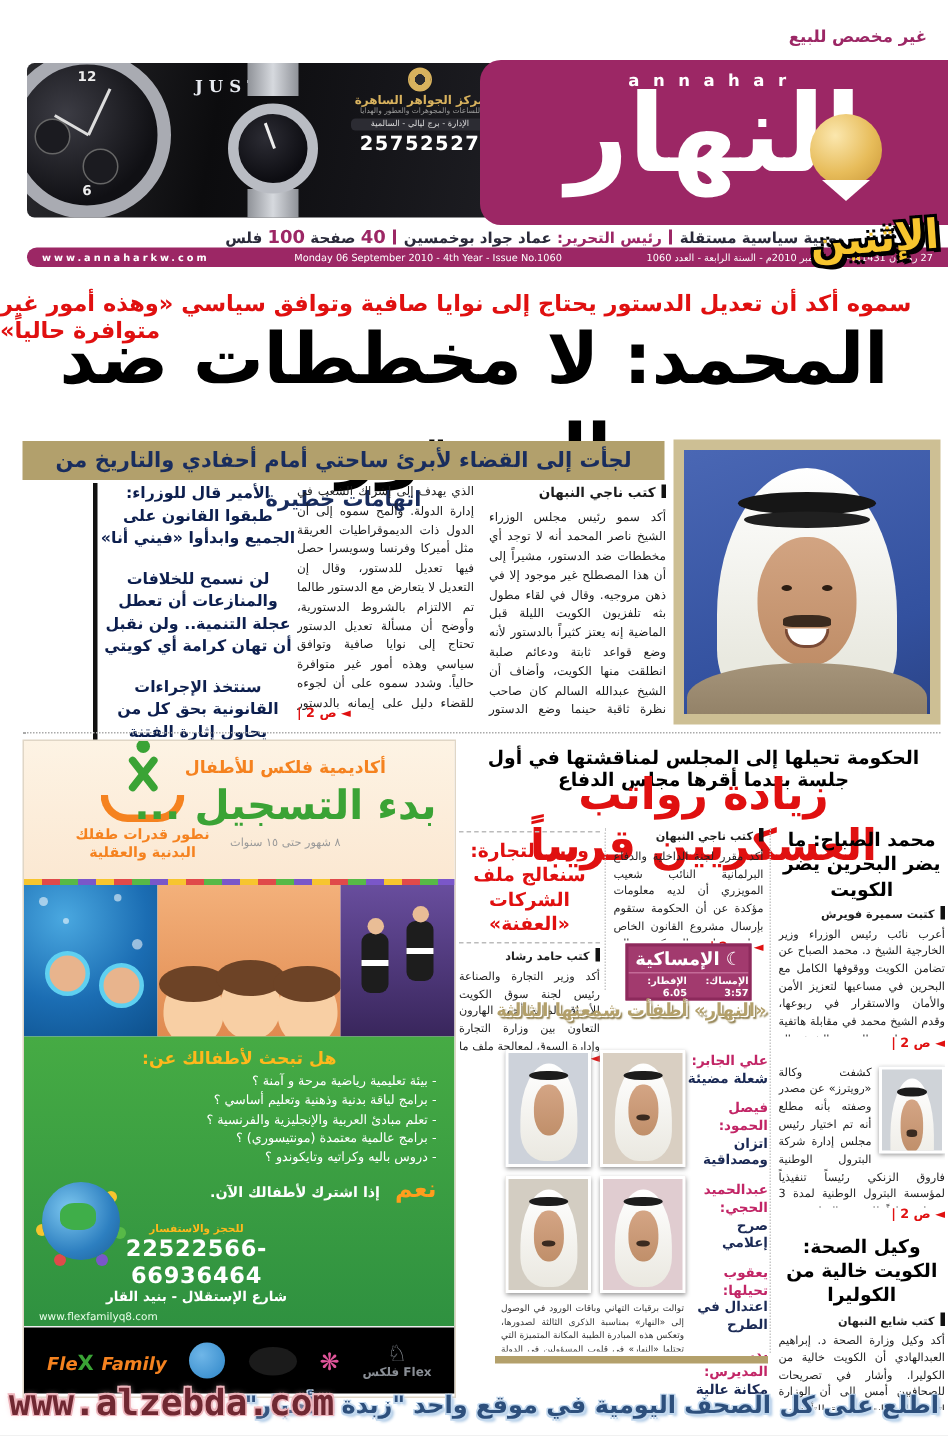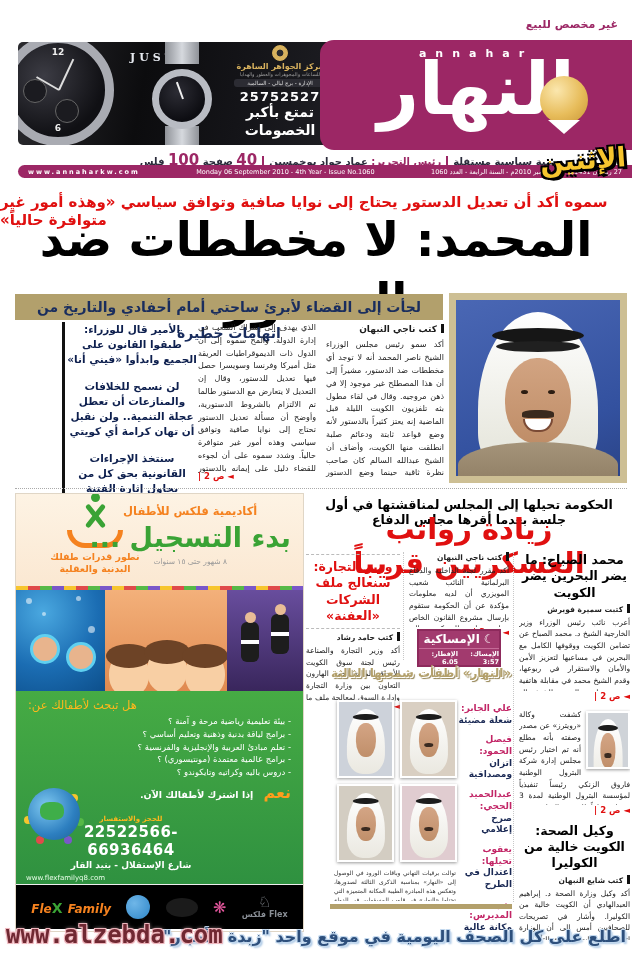--- a/index.html
+++ b/index.html
@@ -18,21 +18,21 @@
                   font-size:72px;font-weight:900;line-height:1.1;z-index:2;direction:rtl;}
   .gold-ball{position:absolute;right:44px;top:36px;width:48px;height:48px;border-radius:50%;
              background:radial-gradient(circle at 35% 30%,#fbe7ae,#e7bc5a 55%,#c79434);z-index:3;}
   .gold-book{position:absolute;right:52px;top:80px;width:0;height:0;z-index:3;
              border-left:16px solid transparent;border-right:16px solid transparent;
              border-top:14px solid #fff;}
 
   .tagline{top:151px;left:318px;width:244px;direction:rtl;text-align:center;font-size:10px;
            font-weight:bold;color:#2a2a3a;white-space:nowrap;}
   .tagline .mag{color:#9c2765;}
-  .tagline .num{color:#9c2765;font-size:15px;}
+  .tagline .num{color:#9c2765;font-size:12px;}
   .sep{display:inline-block;width:0;height:10px;border-right:2px solid #9c2765;margin:0 5px;vertical-align:-1px;}
 
   .monday{top:144px;right:4px;width:90px;text-align:center;font-size:27px;font-weight:900;
           color:#f6c52e;direction:rtl;transform:rotate(-4deg);z-index:5;
           text-shadow:-2px -2px 0 #000,2px -2px 0 #000,-2px 2px 0 #000,2px 2px 0 #000,3px 3px 0 #000;}
 
   .datebar{top:165px;left:18px;width:614px;height:13px;background:#9c2765;border-radius:7px 0 0 7px;
            color:#fff;font-size:6.5px;display:flex;align-items:center;justify-content:space-between;
            padding:0 10px;box-sizing:border-box;z-index:1;}
   .datebar .web{letter-spacing:2px;font-weight:bold;}
@@ -193,21 +193,21 @@
   .ph2{width:122px;position:relative;overflow:hidden;background:linear-gradient(#f4b27c,#e08a50);}
   .face2{position:absolute;bottom:-6px;width:40px;height:46px;border-radius:50% 50% 46% 46%;background:#f8cfa4;}
   .face2::before{content:"";position:absolute;top:-7px;left:-3px;width:46px;height:24px;border-radius:50%;
                  background:#6d4326;}
   .ph3{width:77px;position:relative;overflow:hidden;background:linear-gradient(#6a4fa0,#39265c);}
   .karate{position:absolute;width:18px;height:40px;background:#1d1d1d;border-radius:6px;}
   .karate::before{content:"";position:absolute;top:-10px;left:4px;width:11px;height:11px;border-radius:50%;background:#e9bd96;}
   .karate::after{content:"";position:absolute;top:18px;left:0;width:18px;height:4px;background:#fff;}
   .fa-green{position:relative;height:193px;background:linear-gradient(#46ab44,#2f9140);color:#fff;
             direction:rtl;padding:7px 12px 0;box-sizing:border-box;}
-  .fa-qhead{color:#ffb81c;font-weight:400;font-size:11.5px;text-align:left;margin-bottom:3px;}
+  .fa-qhead{color:#ffb81c;font-weight:700;font-size:11.5px;text-align:center;margin-bottom:3px;}
   .fa-q{font-size:8.5px;font-weight:normal;line-height:1.5;text-align:right;}
   .fa-yes-row{margin-top:4px;text-align:right;}
   .fa-yes{color:#ff9d1c;font-weight:900;font-size:16px;}
   .fa-yes-rest{font-weight:bold;font-size:9.5px;margin-right:5px;}
   .globe{position:absolute;left:12px;bottom:44px;width:52px;height:52px;border-radius:50%;
          background:radial-gradient(circle at 35% 35%,#7ec8f0,#2d7fc0 60%,#1c5e96);
          box-shadow:-6px -20px 0 -22px #e04a4a, 20px -16px 0 -22px #f7c52e, 26px 8px 0 -22px #57b947,
                     14px 26px 0 -22px #7a57c9, -14px 26px 0 -22px #e04a4a, -26px 6px 0 -22px #f7c52e;}
   .globe::after{content:"";position:absolute;left:12px;top:14px;width:24px;height:18px;border-radius:40%;
                 background:#3fae49;}
@@ -254,24 +254,20 @@
     <div class="brace brB"></div>
     <div class="w2">
         <span class="h1"></span>
       </div>
     <div class="wa-right">
       <div class="emblem"></div>
       <div class="store">مركز الجواهر الساهرة</div>
       <div class="store2">للساعات والمجوهرات والعطور والهدايا</div>
       <div class="branches">الإدارة - برج ليالي - السالمية</div>
       <div class="wphone">25752527</div>
-      <div class="wslogan">
-        <div>تمتع بأكبر</div>
-        <div>الخصومات</div>
-      </div>
     </div>
   </div>
 
   <div class="abs masthead">
     <div class="annahar-latin">annahar</div>
     <div class="gold-ball"></div>
     <div class="gold-book"></div>
     <div class="annahar-arabic">النهار</div>
   </div>
 

